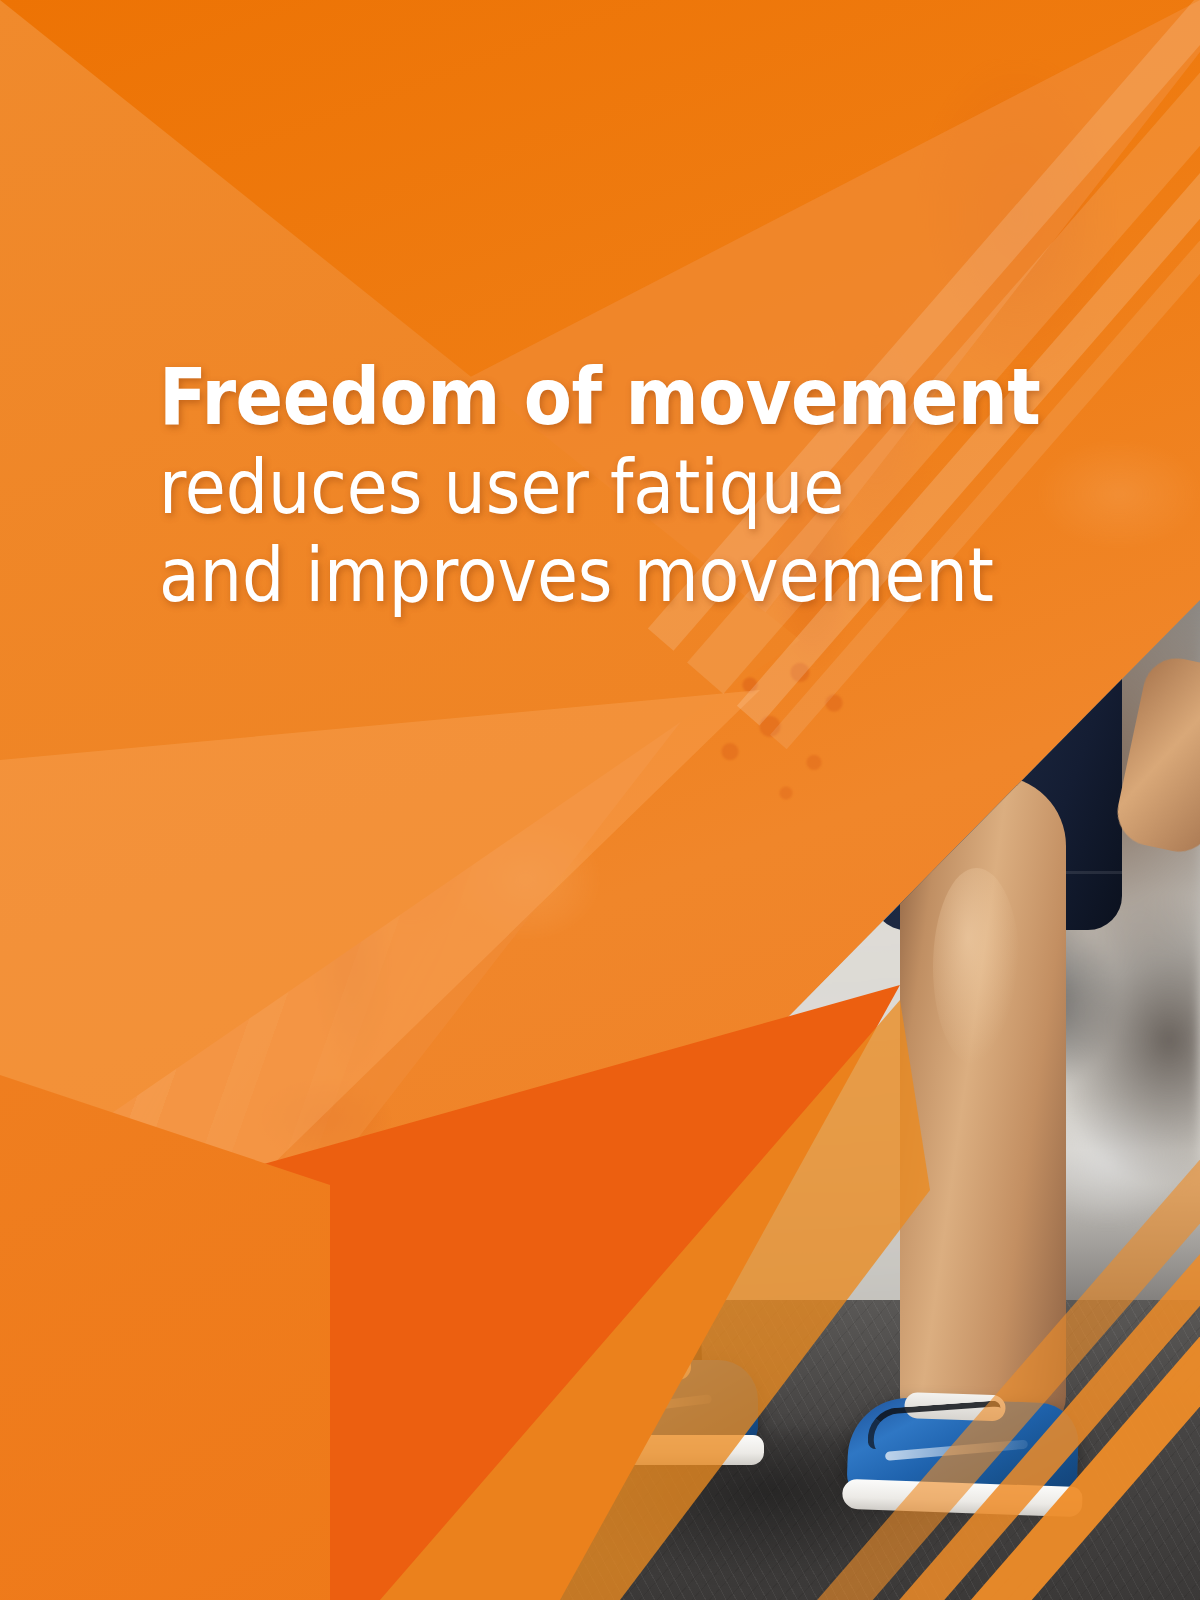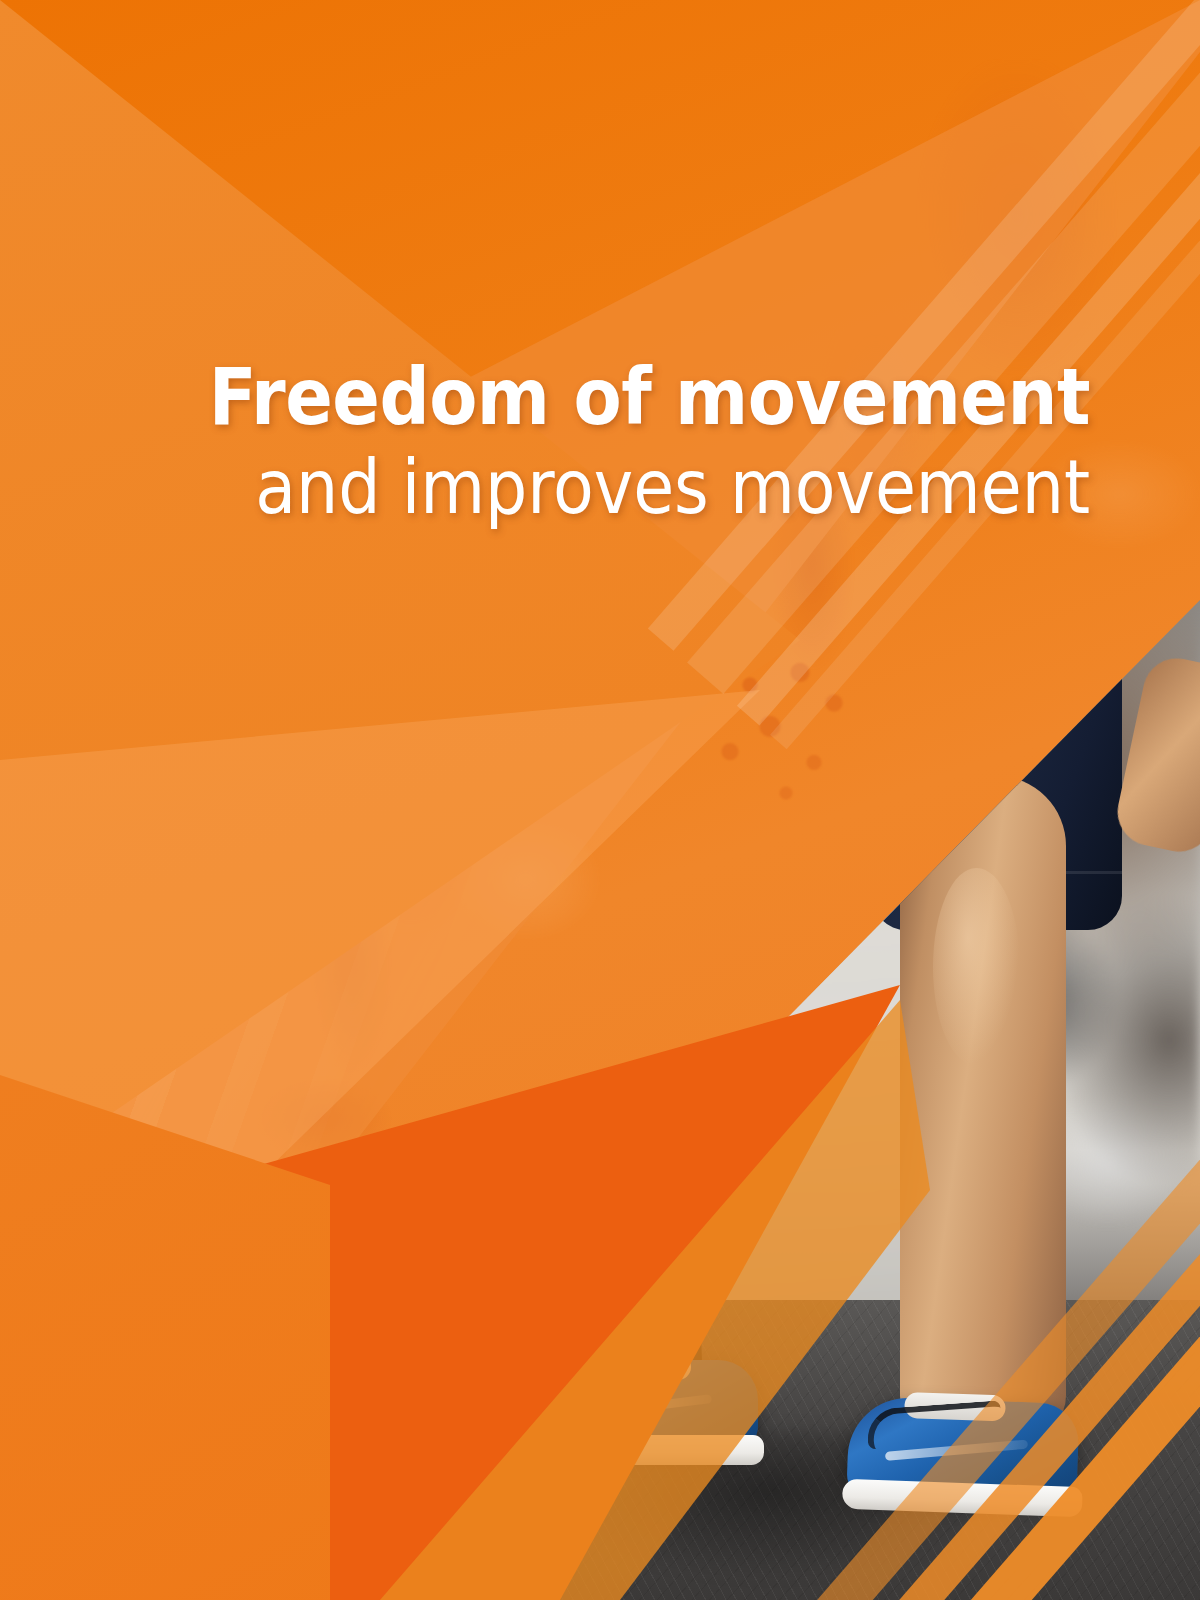--- a/index.html
+++ b/index.html
@@ -427,28 +427,27 @@
     height: 100%;
     display: block;
   }
   .stripes-bottom i.b1 { left: 160px; width: 42px; background: rgba(238,140,40,.62); }
   .stripes-bottom i.b2 { left: 222px; width: 34px; background: rgba(238,140,40,.85); }
   .stripes-bottom i.b3 { left: 276px; width: 46px; background: rgba(238,140,40,.95); }
 
   
   .headline {
     position: absolute;
-    left: 150px;
+    left: 159px;
     top: 358px;
     width: 940px;
     color: #ffffff;
     line-height: 1.0;
     text-shadow: 2px 3px 7px rgba(140, 58, 6, .42);
     z-index: 40;
-    text-align: right;
   }
   .hl-line {
     display: block;
     font-family: "DejaVu Sans Condensed", "Liberation Sans Narrow", "Liberation Sans", sans-serif;
     font-stretch: condensed;
     white-space: nowrap;
   }
   .hl-1 {
     font-size: 78px;
     font-weight: 700;
@@ -523,16 +522,17 @@
   </div>
 
   <div class="stripes-bottom">
     <i class="b1"></i>
     <i class="b2"></i>
     <i class="b3"></i>
   </div>
 
   <div class="headline">
     <span class="hl-line hl-1">Freedom of movement</span>
+    <span class="hl-line hl-2">reduces user fatique</span>
     <span class="hl-line hl-3">and improves movement</span>
   </div>
 
 </div>
 
 </body></html>

